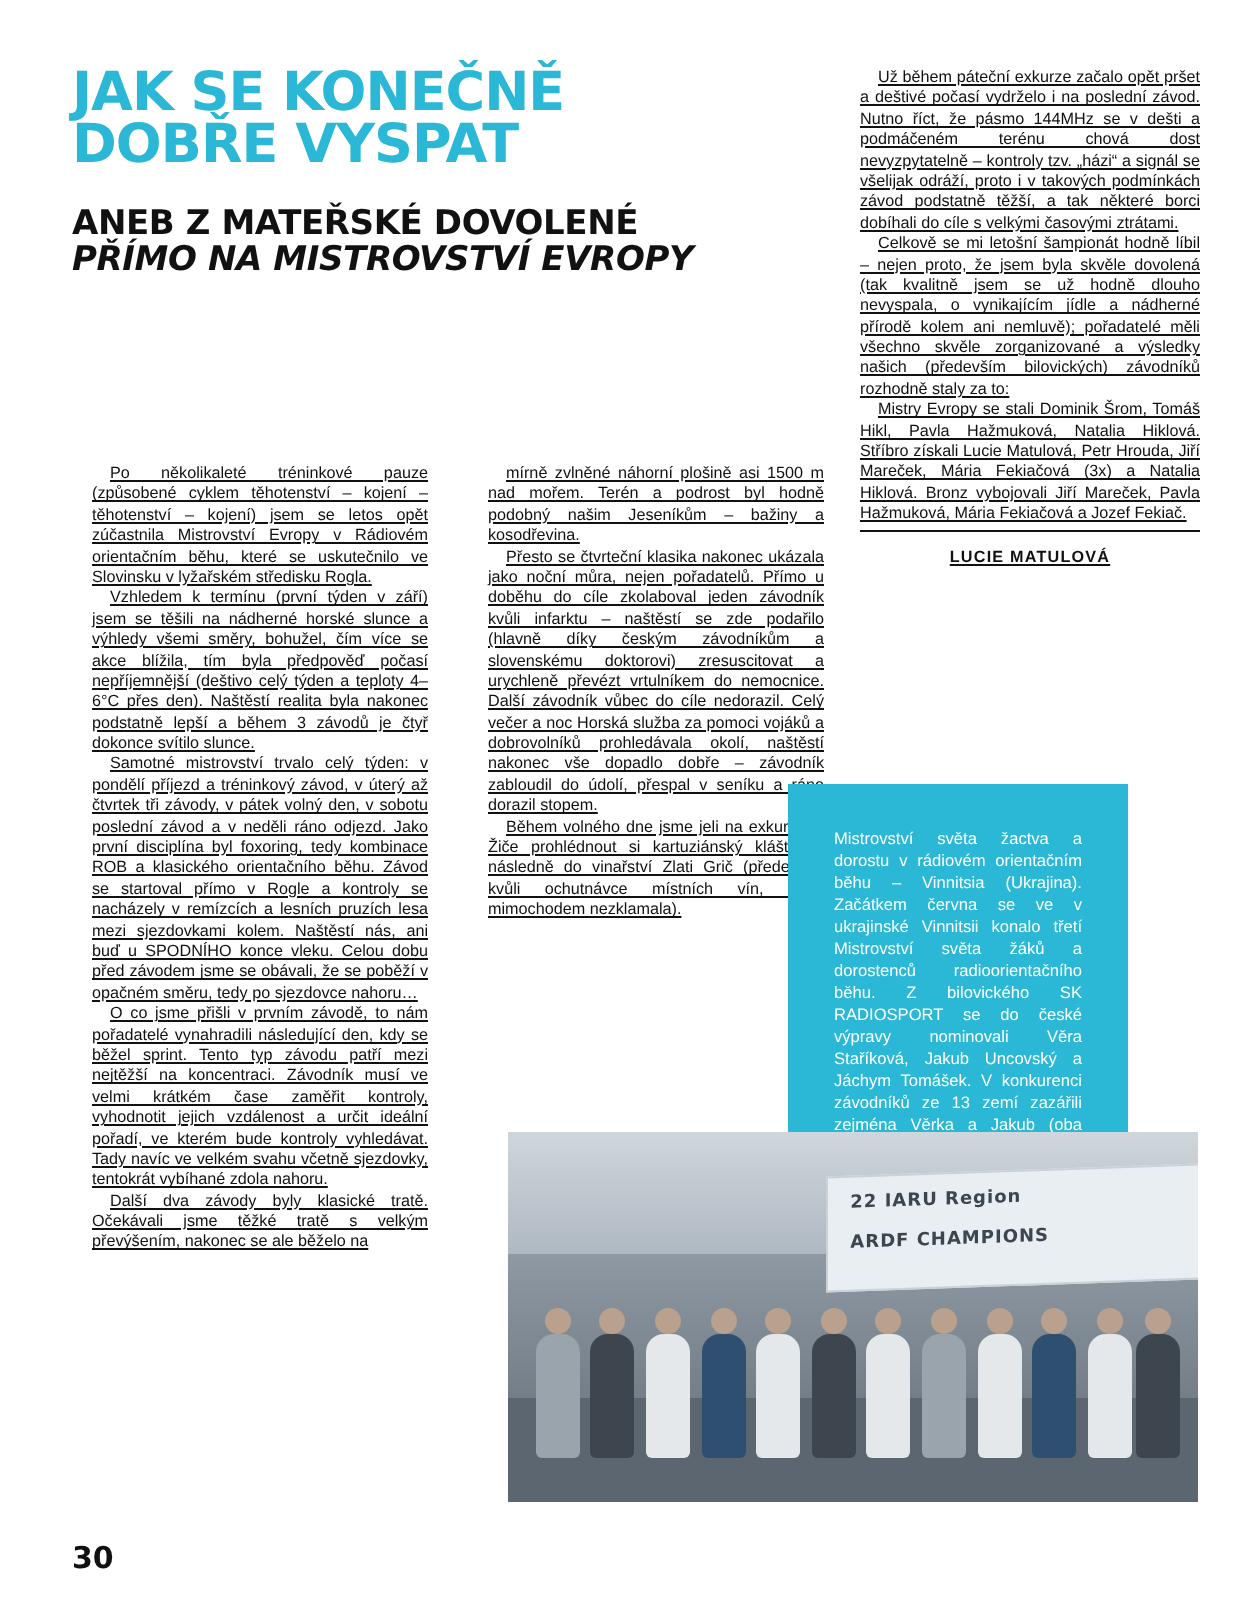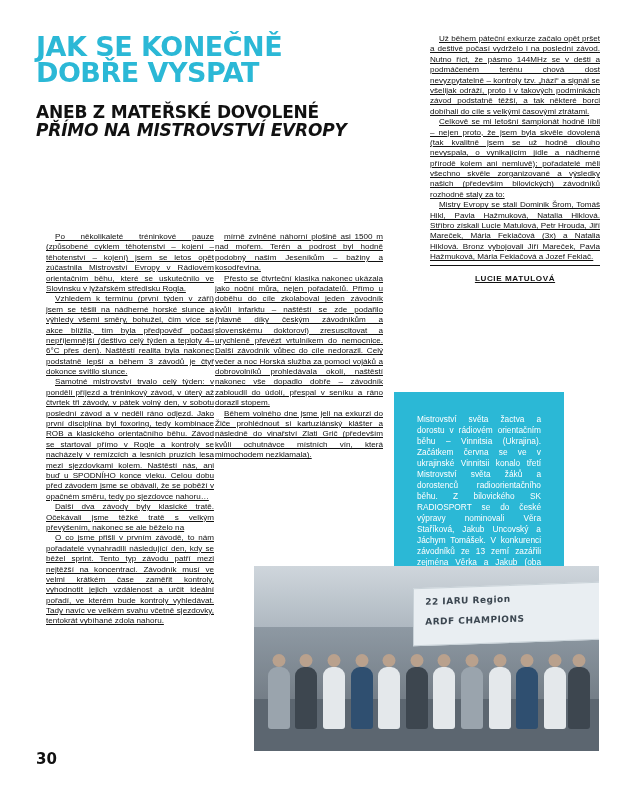--- a/index.html
+++ b/index.html
@@ -54,21 +54,21 @@
     width:168px;
     font-size:8.1px;
     line-height:1.285;
     text-align:justify;
     color:#111;
     text-decoration:underline;
   }
   .col p{margin:0 0 0 0;text-indent:9px;}
   .col p.first{text-indent:9px;}
   #col1{left:0;top:198px;width:168px;height:540px;margin-left:10px;}
-  #col2{left:179px;top:198px;width:168px;height:540px;}
+  #col2{left:208px;top:198px;width:168px;height:540px;}
   #col3{left:394px;top:0px;width:170px;height:330px;}
   
   .signature{
     margin-top:8px;
     font-size:8.1px;
     font-weight:bold;
     letter-spacing:0.6px;
     color:#111;
     text-align:center;
     text-indent:0;
@@ -139,21 +139,21 @@
     transform:translateX(-50%);
     width:13px;height:13px;border-radius:50%;
     background:#b9a18d;
   }
   .fig.dark{background:#3d464f;}
   .fig.blue{background:#2f4f70;}
   .fig.mid{background:#9aa4ad;}
   
   .pageno{
     position:absolute;
-    left:36px;bottom:32px;
+    left:36px;bottom:12px;
     font-size:15px;font-weight:bold;color:#111;
     font-family:"DejaVu Sans", sans-serif;
     margin-top:28px;
   }
 </style>
 </head>
 <body>
 
 <div class="page">
 
@@ -167,22 +167,22 @@
       <span class="l2">PŘÍMO NA MISTROVSTVÍ EVROPY</span>
     </h2>
   </div>
 
   <div class="cols">
 
     <div class="col" id="col1">
       <p class="first">Po několikaleté tréninkové pauze (způsobené cyklem těhotenství – kojení – těhotenství – kojení) jsem se letos opět zúčastnila Mistrovství Evropy v Rádiovém orientačním běhu, které se uskutečnilo ve Slovinsku v lyžařském středisku Rogla.</p>
       <p>Vzhledem k termínu (první týden v září) jsem se těšili na nádherné horské slunce a výhledy všemi směry, bohužel, čím více se akce blížila, tím byla předpověď počasí nepříjemnější (deštivo celý týden a teploty 4–6°C přes den). Naštěstí realita byla nakonec podstatně lepší a během 3 závodů je čtyř dokonce svítilo slunce.</p>
       <p>Samotné mistrovství trvalo celý týden: v pondělí příjezd a tréninkový závod, v úterý až čtvrtek tři závody, v pátek volný den, v sobotu poslední závod a v neděli ráno odjezd. Jako první disciplína byl foxoring, tedy kombinace ROB a klasického orientačního běhu. Závod se startoval přímo v Rogle a kontroly se nacházely v remízcích a lesních pruzích lesa mezi sjezdovkami kolem. Naštěstí nás, ani buď u SPODNÍHO konce vleku. Celou dobu před závodem jsme se obávali, že se poběží v opačném směru, tedy po sjezdovce nahoru…</p>
+      <p>O co jsme přišli v prvním závodě, to nám pořadatelé vynahradili následující den, kdy se běžel sprint. Tento typ závodu patří mezi nejtěžší na koncentraci. Závodník musí ve velmi krátkém čase zaměřit kontroly, vyhodnotit jejich vzdálenost a určit ideální pořadí, ve kterém bude kontroly vyhledávat. Tady navíc ve velkém svahu včetně sjezdovky, tentokrát vybíhané zdola nahoru.</p>
       <p>Další dva závody byly klasické tratě. Očekávali jsme těžké tratě s velkým převýšením, nakonec se ale běželo na</p>
-      <p>O co jsme přišli v prvním závodě, to nám pořadatelé vynahradili následující den, kdy se běžel sprint. Tento typ závodu patří mezi nejtěžší na koncentraci. Závodník musí ve velmi krátkém čase zaměřit kontroly, vyhodnotit jejich vzdálenost a určit ideální pořadí, ve kterém bude kontroly vyhledávat. Tady navíc ve velkém svahu včetně sjezdovky, tentokrát vybíhané zdola nahoru.</p>
     </div>
 
     <div class="col" id="col2">
       <p class="first">mírně zvlněné náhorní plošině asi 1500 m nad mořem. Terén a podrost byl hodně podobný našim Jeseníkům – bažiny a kosodřevina.</p>
       <p>Přesto se čtvrteční klasika nakonec ukázala jako noční můra, nejen pořadatelů. Přímo u doběhu do cíle zkolaboval jeden závodník kvůli infarktu – naštěstí se zde podařilo (hlavně díky českým závodníkům a slovenskému doktorovi) zresuscitovat a urychleně převézt vrtulníkem do nemocnice. Další závodník vůbec do cíle nedorazil. Celý večer a noc Horská služba za pomoci vojáků a dobrovolníků prohledávala okolí, naštěstí nakonec vše dopadlo dobře – závodník zabloudil do údolí, přespal v seníku a ráno dorazil stopem.</p>
       <p>Během volného dne jsme jeli na exkurzi do Žiče prohlédnout si kartuziánský klášter a následně do vinařství Zlati Grič (především kvůli ochutnávce místních vín, která mimochodem nezklamala).</p>
     </div>
 
     <div class="col" id="col3">
       <p class="first">Už během páteční exkurze začalo opět pršet a deštivé počasí vydrželo i na poslední závod. Nutno říct, že pásmo 144MHz se v dešti a podmáčeném terénu chová dost nevyzpytatelně – kontroly tzv. „házi“ a signál se všelijak odráží, proto i v takových podmínkách závod podstatně těžší, a tak některé borci dobíhali do cíle s velkými časovými ztrátami.</p>

